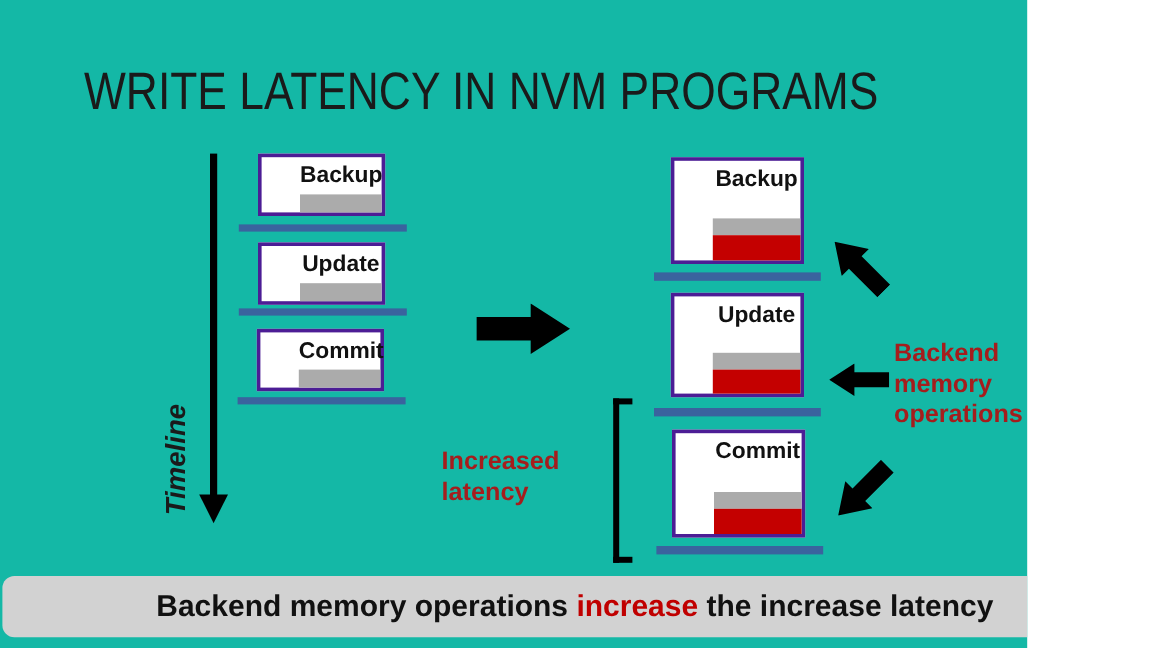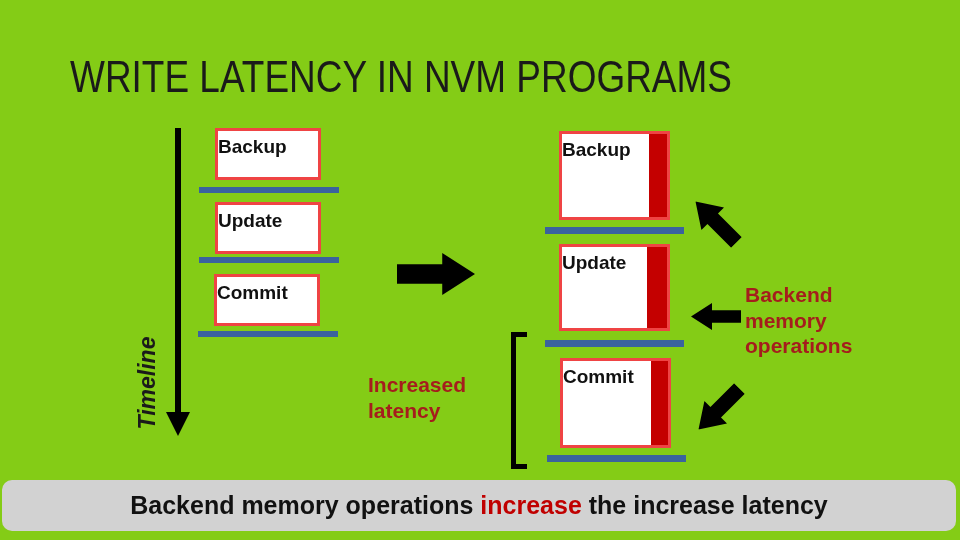--- a/index.html
+++ b/index.html
@@ -1,18 +1,18 @@
 <!DOCTYPE html>
 <html><head>
 <meta charset="utf-8">
 <style>
   * { margin:0; padding:0; box-sizing:border-box; }
   html,body { background:#fff; }
   .slide {
-    position:relative; width:960px; height:540px; background:#84cc16;
+    position:relative; width:856px; height:540px; background:#14b8a6;
     overflow:hidden; font-family:"Liberation Sans", sans-serif;
   }
   
   .title {
     position:absolute; left:70px; top:52px;
     font-size:44px; font-weight:400; color:#1a1a1a;
     white-space:nowrap; letter-spacing:0px;
     transform:scaleX(0.84); transform-origin:left center;
   }
   
@@ -22,22 +22,22 @@
     border-left:12px solid transparent; border-right:12px solid transparent;
     border-top:24px solid #000;
   }
   .timeline-label {
     position:absolute; left:147px; top:383px;
     transform:translate(-50%,-50%) rotate(-90deg);
     font-size:23px; font-weight:bold; font-style:italic; color:#1a1a1a; white-space:nowrap;
   }
   
   .opbox {
-    position:absolute; border:3px solid #ef4444; background:#fff;
-    display:flex; flex-direction:row;
+    position:absolute; border:3px solid #4c1d95; background:#fff;
+    display:flex; flex-direction:column;padding-left:32px;
   }
   .opbox .oplabel {
     flex:0 0 auto; text-align:center; font-weight:bold; font-size:19px; color:#111;
     padding-top:5px;
   }
   .opbox .spacer { flex:1 1 auto; }
   .opbox .grayband { flex:0 0 auto; background:#ababab; }
   .opbox .redfill { flex:0 0 auto; background:#c40000; }
   .bluebar { position:absolute; background:#3a639e; }
   

